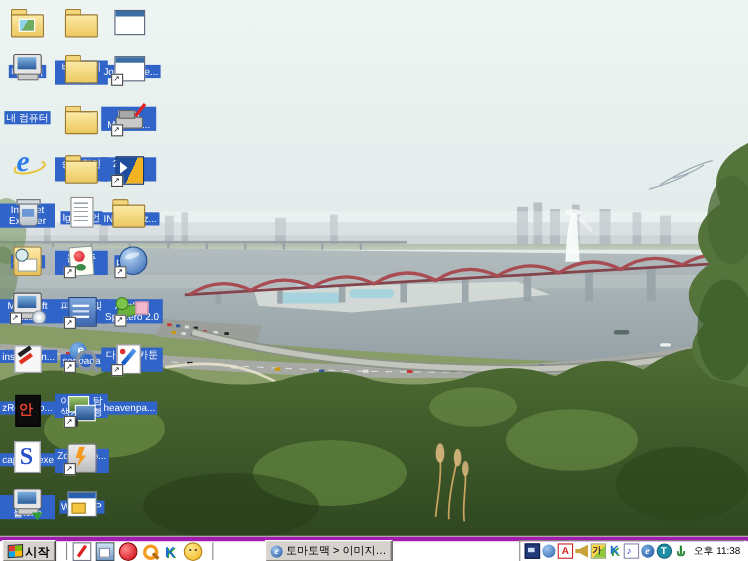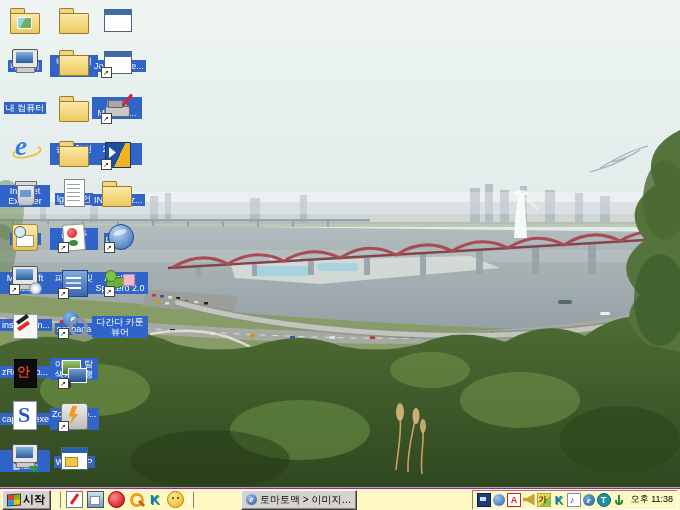--- a/index.html
+++ b/index.html
@@ -122,22 +122,22 @@
   .t-setup b.ovl1{display:block;left:9px;bottom:7px;width:11px;height:8px;background:#f5c63f;border:1px solid #a8862e;z-index:3;}
   
   .t-inipay::before{content:"";position:absolute;left:6px;top:4px;width:24px;height:24px;
      background:linear-gradient(115deg,#1f4e9c 55%,#f0b323 55%);border:1px solid #16366b;}
   .t-inipay::after{content:"";position:absolute;left:10px;top:9px;width:7px;height:11px;background:#fff;
      clip-path:polygon(0 0,100% 50%,0 100%);z-index:2;}
   
   .shortcut s.sc{display:block;left:2px;bottom:0;width:9px;height:9px;background:#fff;border:1px solid #444;z-index:5;}
   .shortcut s.sc::before{content:"\2197";position:absolute;left:1px;top:0;font-size:7px;line-height:9px;color:#000;}
   
-  .taskbar{position:absolute;left:0;bottom:0;width:680px;height:22px;background:#fef9c3;
-     border-top:1px solid #a21caf;box-shadow:0 -1px 0 #aeaba5;display:flex;align-items:center;box-sizing:border-box;
+  .taskbar{position:absolute;left:0;bottom:0;width:680px;height:22px;background:#ffffff;
+     border-top:4px solid #a21caf;box-shadow:0 -1px 0 #aeaba5;display:flex;align-items:center;box-sizing:border-box;
      font-size:10px;z-index:20;}
   .bevel-out{border-top:1px solid #fff;border-left:1px solid #fff;border-right:1px solid #404040;border-bottom:1px solid #404040;
      box-shadow:inset -1px -1px 0 #8a8782;background:#d6d3ce;}
   .start{display:flex;align-items:center;gap:3px;height:18px;margin:0 2px 0 2px;padding:0 5px;cursor:pointer;}
   .start .flag{width:12px;height:10px;transform:skewY(-4deg);
      background:linear-gradient(to right,#e03c31 50%,#7fba00 50%) top/100% 50% no-repeat,
                 linear-gradient(to right,#05a6f0 50%,#ffb900 50%) bottom/100% 50% no-repeat;
      outline:1px solid #333;}
   .start .slabel{font-weight:bold;font-size:11px;}
   .grip{width:3px;height:16px;margin:0 3px;border-left:1px solid #fff;border-right:1px solid #8a8782;}
@@ -490,20 +490,27 @@
     </div>
 
     <div class="dicon" style="left: 50px; top: 307px; width: 48px;">
       <div class="di-icon t-ehard shortcut">
         <b class="ovl1"></b>
           <s class="sc"></s>
       </div><br>
       <span class="di-label">이하드 탐색기 실행</span>
     </div>
 
+    <div class="dicon" style="left: 92px; top: 310px; width: 50px;">
+      <div class="di-icon t-heaven shortcut">
+        <b class="ovl1"></b>
+          <s class="sc"></s>
+      </div><br>
+      <span class="di-label">heavenpa...</span>
+    </div>
 
     <div class="dicon" style="left: 0px; top: 357px; width: 50px;">
       <div class="di-icon t-capture">
         
       </div><br>
       <span class="di-label">capture.exe</span>
     </div>
 
     <div class="dicon" style="left: 50px; top: 357px; width: 48px;">
       <div class="di-icon t-zoombro shortcut">

